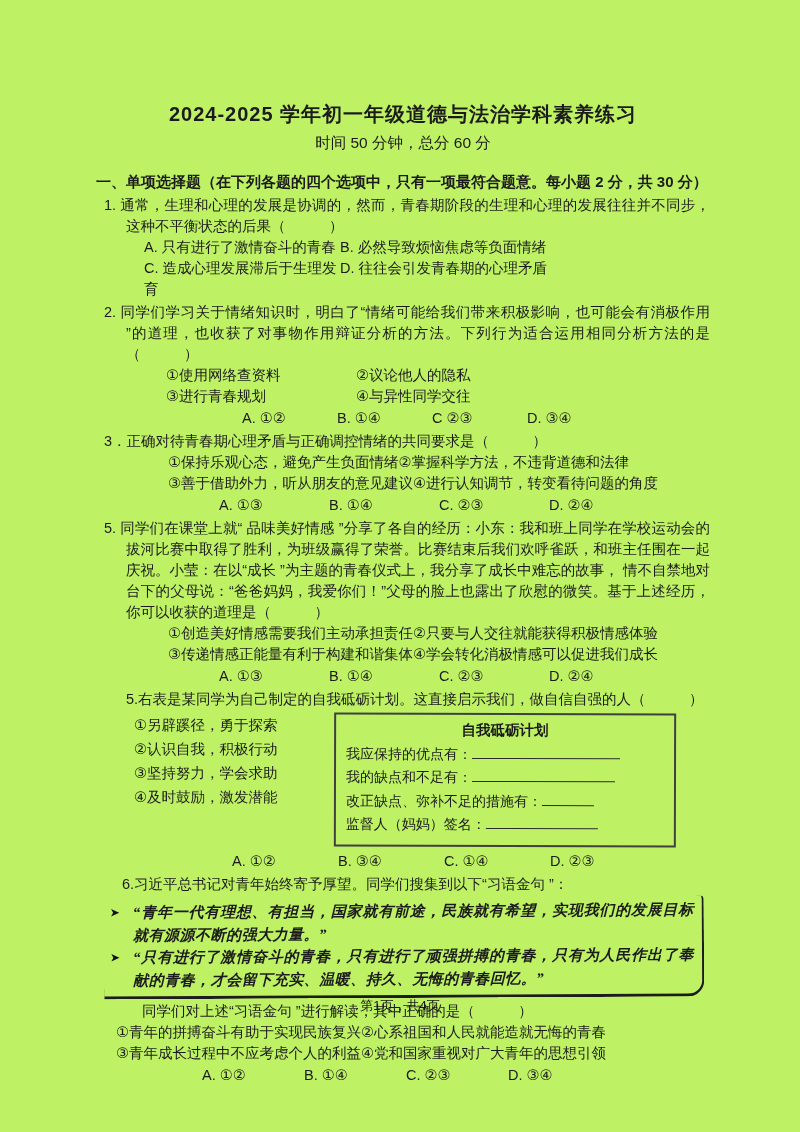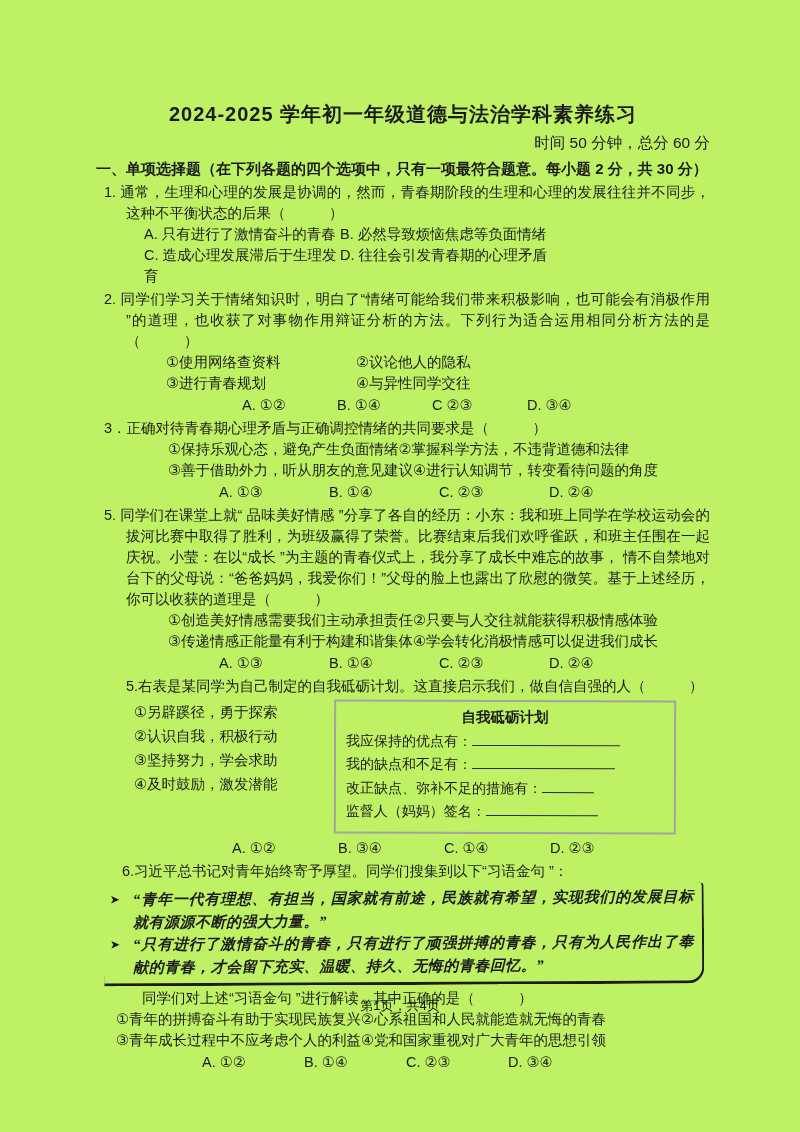--- a/index.html
+++ b/index.html
@@ -5,40 +5,40 @@
   html,body{margin:0;padding:0;}
   body{
     width:800px;height:1132px;background:#ffffff;
     font-family:"Liberation Sans","DejaVu Sans",sans-serif;
     color:#1b1b1b;
     -webkit-font-smoothing:antialiased;
   }
   .page{position:relative;width:800px;height:1132px;overflow:hidden;background:#bef264;}
   .content{position:absolute;left:96px;top:104px;width:614px;font-size:14.5px;line-height:21px;}
   .title{text-align:center;font-size:20px;font-weight:700;letter-spacing:1px;margin-bottom:7px;}
-  .subtitle{text-align:right;font-size:15.5px;margin-bottom:5px;}
+  .subtitle{text-align:center;font-size:15.5px;margin-bottom:18px;}
   .section{font-weight:700;font-size:15px;line-height:22px;padding-left:31px;text-indent:-31px;margin-bottom:2px;}
   .q{margin:0 0 2px 0;}
   .stem{margin:0 0 0 8px;padding-left:22px;text-indent:-22px;text-align:justify;}
   .grid2{display:grid;padding-left:48px;grid-template-columns:196px 1fr;column-gap:0;}
   .grid2.q2i{padding-left:70px;grid-template-columns:190px 1fr;}
   .iline{padding-left:72px;}
   .iline.q6i{padding-left:20px;}
   .followup{padding-left:46px;}
   .ans{display:flex;margin-top:1px;justify-content:center;}
   .ans span{display:inline-block;width:98px;}
   .ans-a{padding-left:58px;}.ans-a span{width:95px;}
   .ans-b{padding-left:72px;}.ans-b span{width:110px;}
   .ans-c{padding-left:82px;margin-top:4px;}.ans-c span{width:106px;}
   .ans-d{padding-left:6px;}.ans-d span{width:102px;}
   
   .q5row{display:flex;align-items:flex-start;margin-top:3px;}
   .q5list{flex:0 0 188px;padding-left:38px;line-height:24px;}
   .q5list div{white-space:nowrap;}
-  .plan-table{width:318px;margin-left:12px;border:2px solid #a3a3a3;padding:4px 10px 8px 10px;font-size:14px;line-height:23.5px;transform:rotate(0.15deg);}
+  .plan-table{width:318px;margin-left:12px;border:2px solid #404040;padding:4px 10px 8px 10px;font-size:14px;line-height:23.5px;transform:rotate(0.15deg);}
   .plan-title{text-align:center;font-weight:700;font-size:14.5px;}
   .plan-row{white-space:nowrap;}
   .blank{display:inline-block;border-bottom:1.5px solid #2b2b2b;height:13px;vertical-align:baseline;}
   .w1{width:148px;}.w2{width:143px;}.w3{width:52px;}.w4{width:112px;}
   
   .quote-box{margin:2px 6px 3px 8px;padding:3px 8px 5px 6px;
     border-right:2.5px solid #1c1c1c;border-bottom:3.5px solid #1c1c1c;
     border-radius:0 4px 16px 0;transform:rotate(-0.3deg);}
   .quote-row{display:flex;gap:9px;}
   .quote-row .arrow{flex:0 0 14px;font-size:12px;line-height:22px;color:#111;}

